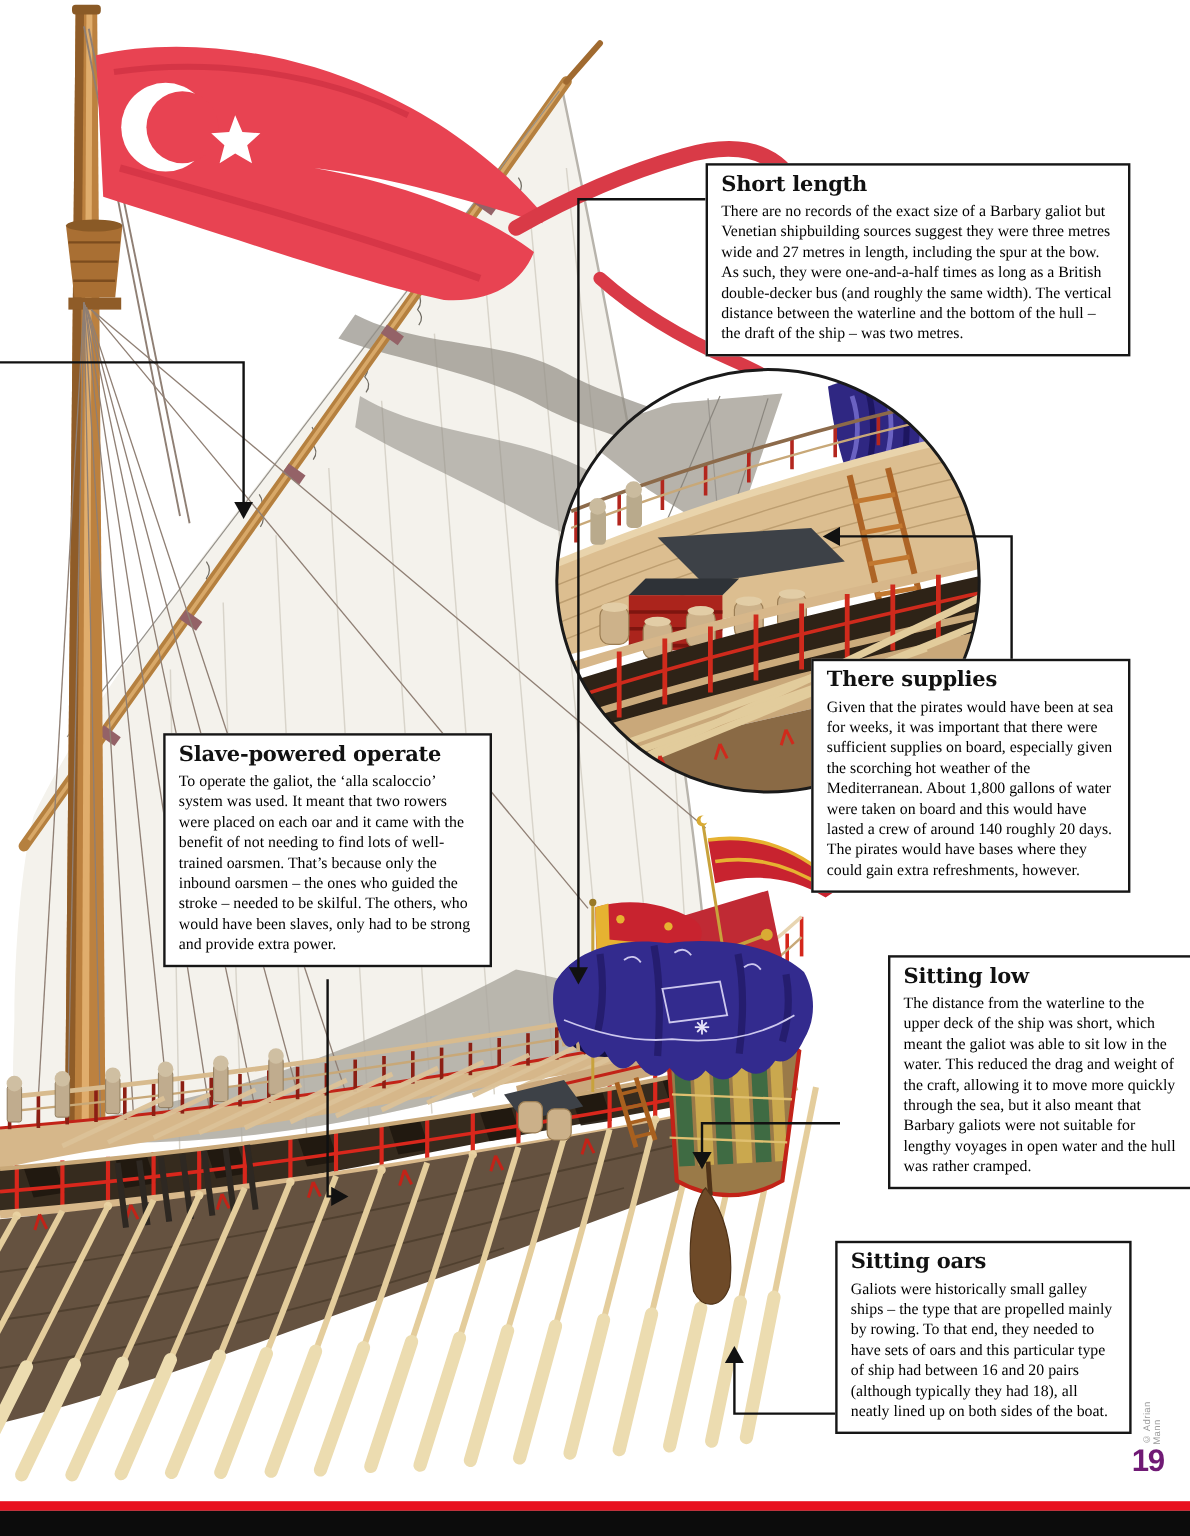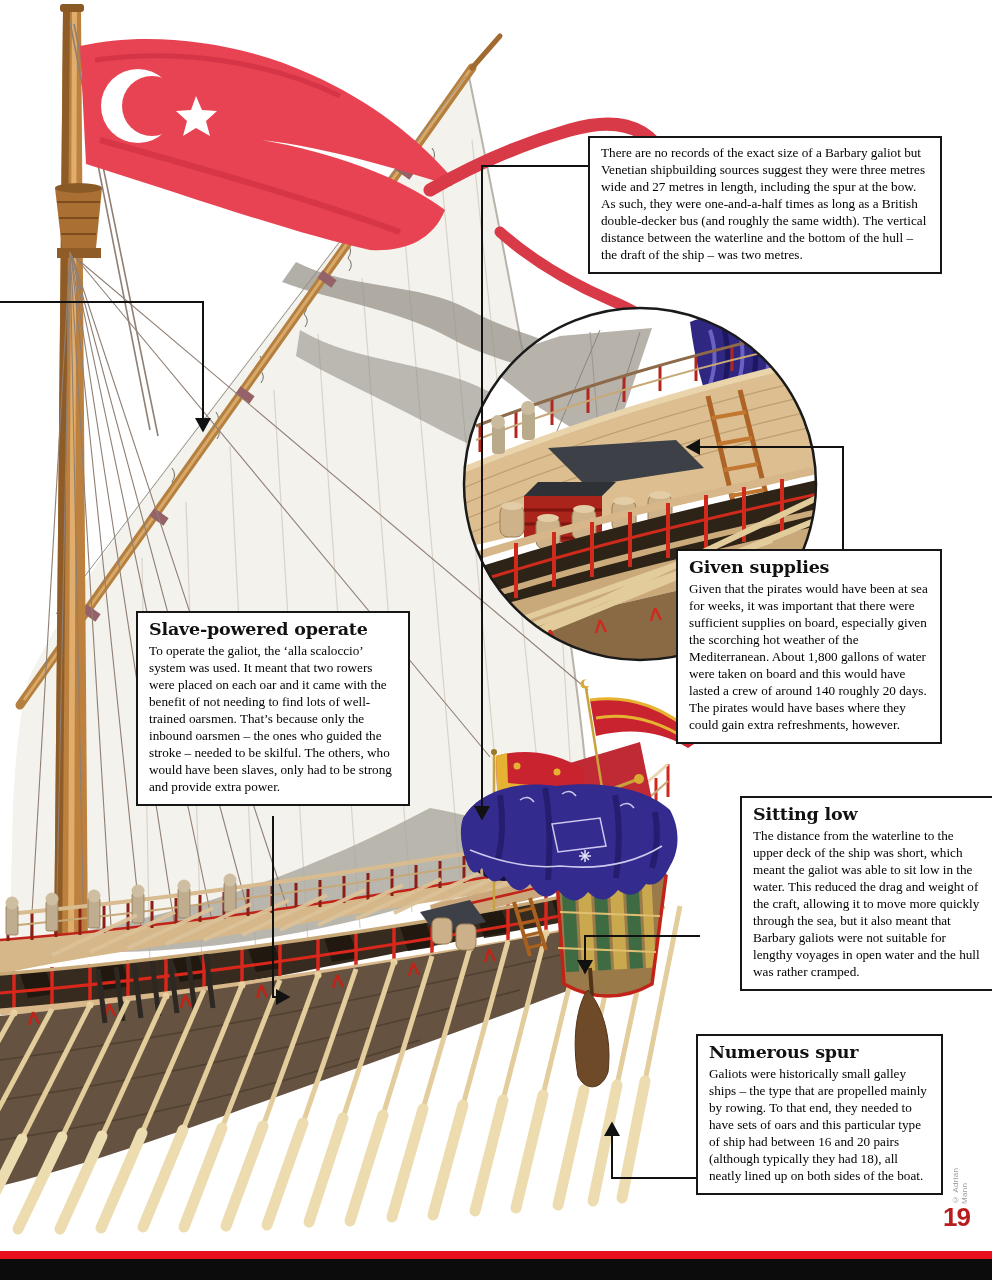--- a/index.html
+++ b/index.html
@@ -5,21 +5,21 @@
   html,body{margin:0;padding:0;background:#ffffff;}
   .page{position:relative;width:992px;height:1280px;background:#fff;overflow:hidden;
         font-family:"Liberation Serif",serif;}
   .illo{position:absolute;left:0;top:0;width:992px;height:1280px;}
   .callout{position:absolute;background:#ffffff;border:2px solid #161616;
            padding:6px 11px 9px 11px;box-sizing:border-box;z-index:5;}
   .callout h3{margin:0 0 3px 0;font:700 17.5px/1.15 "DejaVu Serif",serif;
               color:#111;letter-spacing:-0.2px;}
   .callout p{margin:0;font:13.2px/17px "Liberation Serif",serif;color:#000000;}
   .page-number{position:absolute;left:930px;top:1204px;width:40px;text-align:right;
-               font:700 26px/1 "Liberation Sans",sans-serif;color:#b91c1c;
+               font:700 26px/1 "Liberation Sans",sans-serif;color:#701a75;
                letter-spacing:-1px;z-index:6;}
   .credit{position:absolute;left:951px;top:1144px;height:60px;
           writing-mode:vertical-rl;transform:rotate(180deg);
           font:8px "Liberation Sans",sans-serif;color:#9b9b9b;
           letter-spacing:.3px;z-index:6;}
   .bar-red{position:absolute;left:0;top:1251px;width:992px;height:8px;background:#e8101e;z-index:6;}
   .bar-black{position:absolute;left:0;top:1259px;width:992px;height:21px;background:#0c0c0c;z-index:6;}
 </style>
 </head>
 <body>
@@ -555,40 +555,41 @@
     <polyline points="588,166 482,166 482,818" marker-end="url(#arrow)"></polyline>
     <polyline points="0,302 203,302 203,430" marker-end="url(#arrow)"></polyline>
     <polyline points="843,551 843,447 688,447" marker-end="url(#arrow)"></polyline>
     <polyline points="273,816 273,997 288,997" marker-end="url(#arrow)"></polyline>
     <polyline points="700,936 585,936 585,972" marker-end="url(#arrow)"></polyline>
     <polyline points="697,1178 612,1178 612,1124" marker-end="url(#arrow)"></polyline>
   </g>
 </svg>
 
 <div class="callout" style="left:588px;top:136px;width:354px;">
+  <h3>Short length</h3>
   <p>There are no records of the exact size of a Barbary galiot but Venetian shipbuilding sources suggest they were three metres wide and 27 metres in length, including the spur at the bow. As such, they were one-and-a-half times as long as a British double-decker bus (and roughly the same width). The vertical distance between the waterline and the bottom of the hull – the draft of the ship – was two metres.</p>
 </div>
 
 <div class="callout" style="left:676px;top:549px;width:266px;">
-  <h3>Given supplies</h3>
+  <h3>There supplies</h3>
   <p>Given that the pirates would have been at sea for weeks, it was important that there were sufficient supplies on board, especially given the scorching hot weather of the Mediterranean. About 1,800 gallons of water were taken on board and this would have lasted a crew of around 140 roughly 20 days. The pirates would have bases where they could gain extra refreshments, however.</p>
 </div>
 
 <div class="callout" style="left:136px;top:611px;width:274px;">
   <h3>Slave-powered operate</h3>
   <p>To operate the galiot, the ‘alla scaloccio’ system was used. It meant that two rowers were placed on each oar and it came with the benefit of not needing to find lots of well-trained oarsmen. That’s because only the inbound oarsmen – the ones who guided the stroke – needed to be skilful. The others, who would have been slaves, only had to be strong and provide extra power.</p>
 </div>
 
 <div class="callout" style="left:740px;top:796px;width:258px;">
   <h3>Sitting low</h3>
   <p>The distance from the waterline to the upper deck of the ship was short, which meant the galiot was able to sit low in the water. This reduced the drag and weight of the craft, allowing it to move more quickly through the sea, but it also meant that Barbary galiots were not suitable for lengthy voyages in open water and the hull was rather cramped.</p>
 </div>
 
 <div class="callout" style="left:696px;top:1034px;width:247px;">
-  <h3>Numerous spur</h3>
+  <h3>Sitting oars</h3>
   <p>Galiots were historically small galley ships – the type that are propelled mainly by rowing. To that end, they needed to have sets of oars and this particular type of ship had between 16 and 20 pairs (although typically they had 18), all neatly lined up on both sides of the boat.</p>
 </div>
 
 <div class="credit">© Adrian Mann</div>
 <div class="page-number">19</div>
 <div class="bar-red"></div>
 <div class="bar-black"></div>
 
 </div>
 

